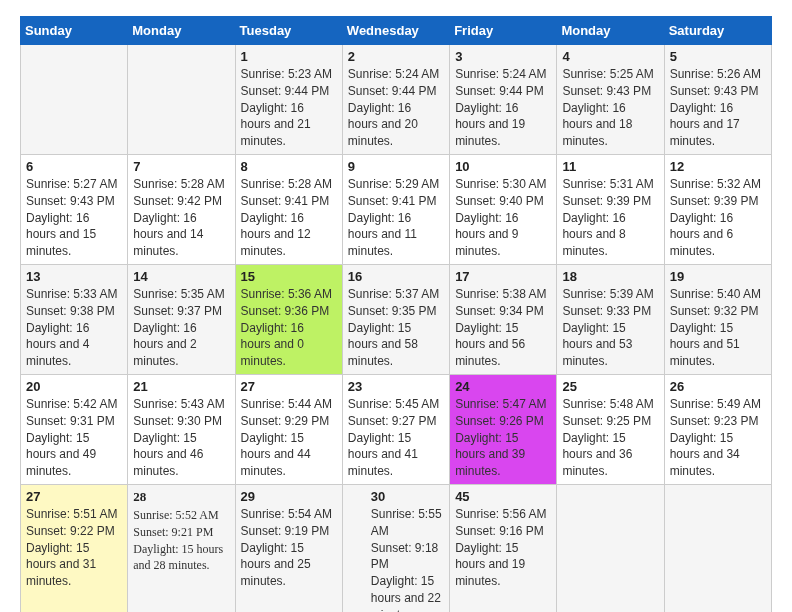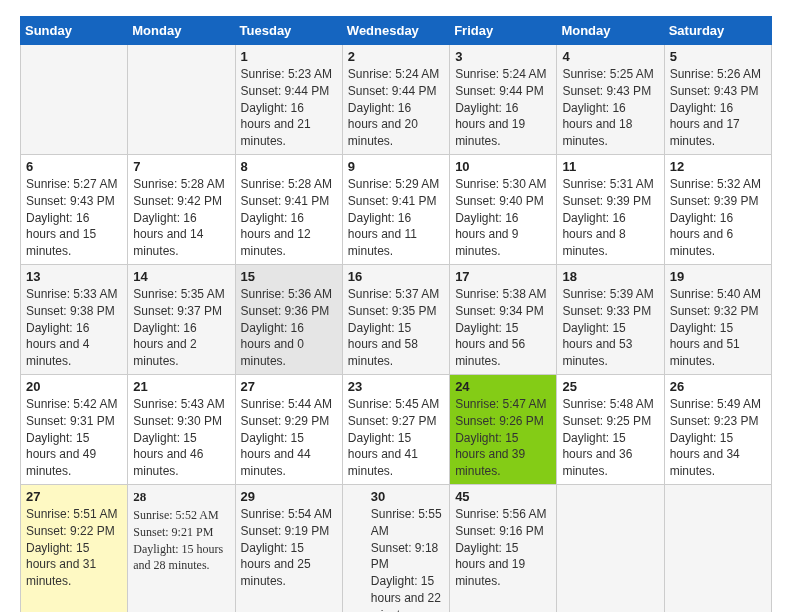--- a/index.html
+++ b/index.html
@@ -157,21 +157,21 @@
         </tr>
         <tr>
           <td style="background: rgb(245, 245, 245);">
             <span class="day-number">13</span>
             <div class="day-info">Sunrise: 5:33 AM<br>Sunset: 9:38 PM<br>Daylight: 16 hours and 4 minutes.</div>
           </td>
           <td style="background: rgb(245, 245, 245);">
             <span class="day-number">14</span>
             <div class="day-info">Sunrise: 5:35 AM<br>Sunset: 9:37 PM<br>Daylight: 16 hours and 2 minutes.</div>
           </td>
-          <td style="background: #e5e5e5;">
+          <td style="background: #bef264;">
             <span class="day-number">15</span>
             <div class="day-info">Sunrise: 5:36 AM<br>Sunset: 9:36 PM<br>Daylight: 16 hours and 0 minutes.</div>
           </td>
           <td style="background: rgb(245, 245, 245);">
             <span class="day-number">16</span>
             <div class="day-info">Sunrise: 5:37 AM<br>Sunset: 9:35 PM<br>Daylight: 15 hours and 58 minutes.</div>
           </td>
           <td style="background: rgb(245, 245, 245);">
             <span class="day-number">17</span>
             <div class="day-info">Sunrise: 5:38 AM<br>Sunset: 9:34 PM<br>Daylight: 15 hours and 56 minutes.</div>
@@ -195,21 +195,21 @@
             <div class="day-info">Sunrise: 5:43 AM<br>Sunset: 9:30 PM<br>Daylight: 15 hours and 46 minutes.</div>
           </td>
           <td style="background: rgb(255, 255, 255);">
             <span class="day-number">27</span>
             <div class="day-info">Sunrise: 5:44 AM<br>Sunset: 9:29 PM<br>Daylight: 15 hours and 44 minutes.</div>
           </td>
           <td style="background: rgb(255, 255, 255);">
             <span class="day-number">23</span>
             <div class="day-info">Sunrise: 5:45 AM<br>Sunset: 9:27 PM<br>Daylight: 15 hours and 41 minutes.</div>
           </td>
-          <td style="background: #84cc16;">
+          <td style="background: #d946ef;">
             <span class="day-number">24</span>
             <div class="day-info">Sunrise: 5:47 AM<br>Sunset: 9:26 PM<br>Daylight: 15 hours and 39 minutes.</div>
           </td>
           <td style="background: rgb(255, 255, 255);">
             <span class="day-number">25</span>
             <div class="day-info">Sunrise: 5:48 AM<br>Sunset: 9:25 PM<br>Daylight: 15 hours and 36 minutes.</div>
           </td>
           <td style="background: rgb(255, 255, 255);">
             <span class="day-number">26</span>
             <div class="day-info">Sunrise: 5:49 AM<br>Sunset: 9:23 PM<br>Daylight: 15 hours and 34 minutes.</div>

